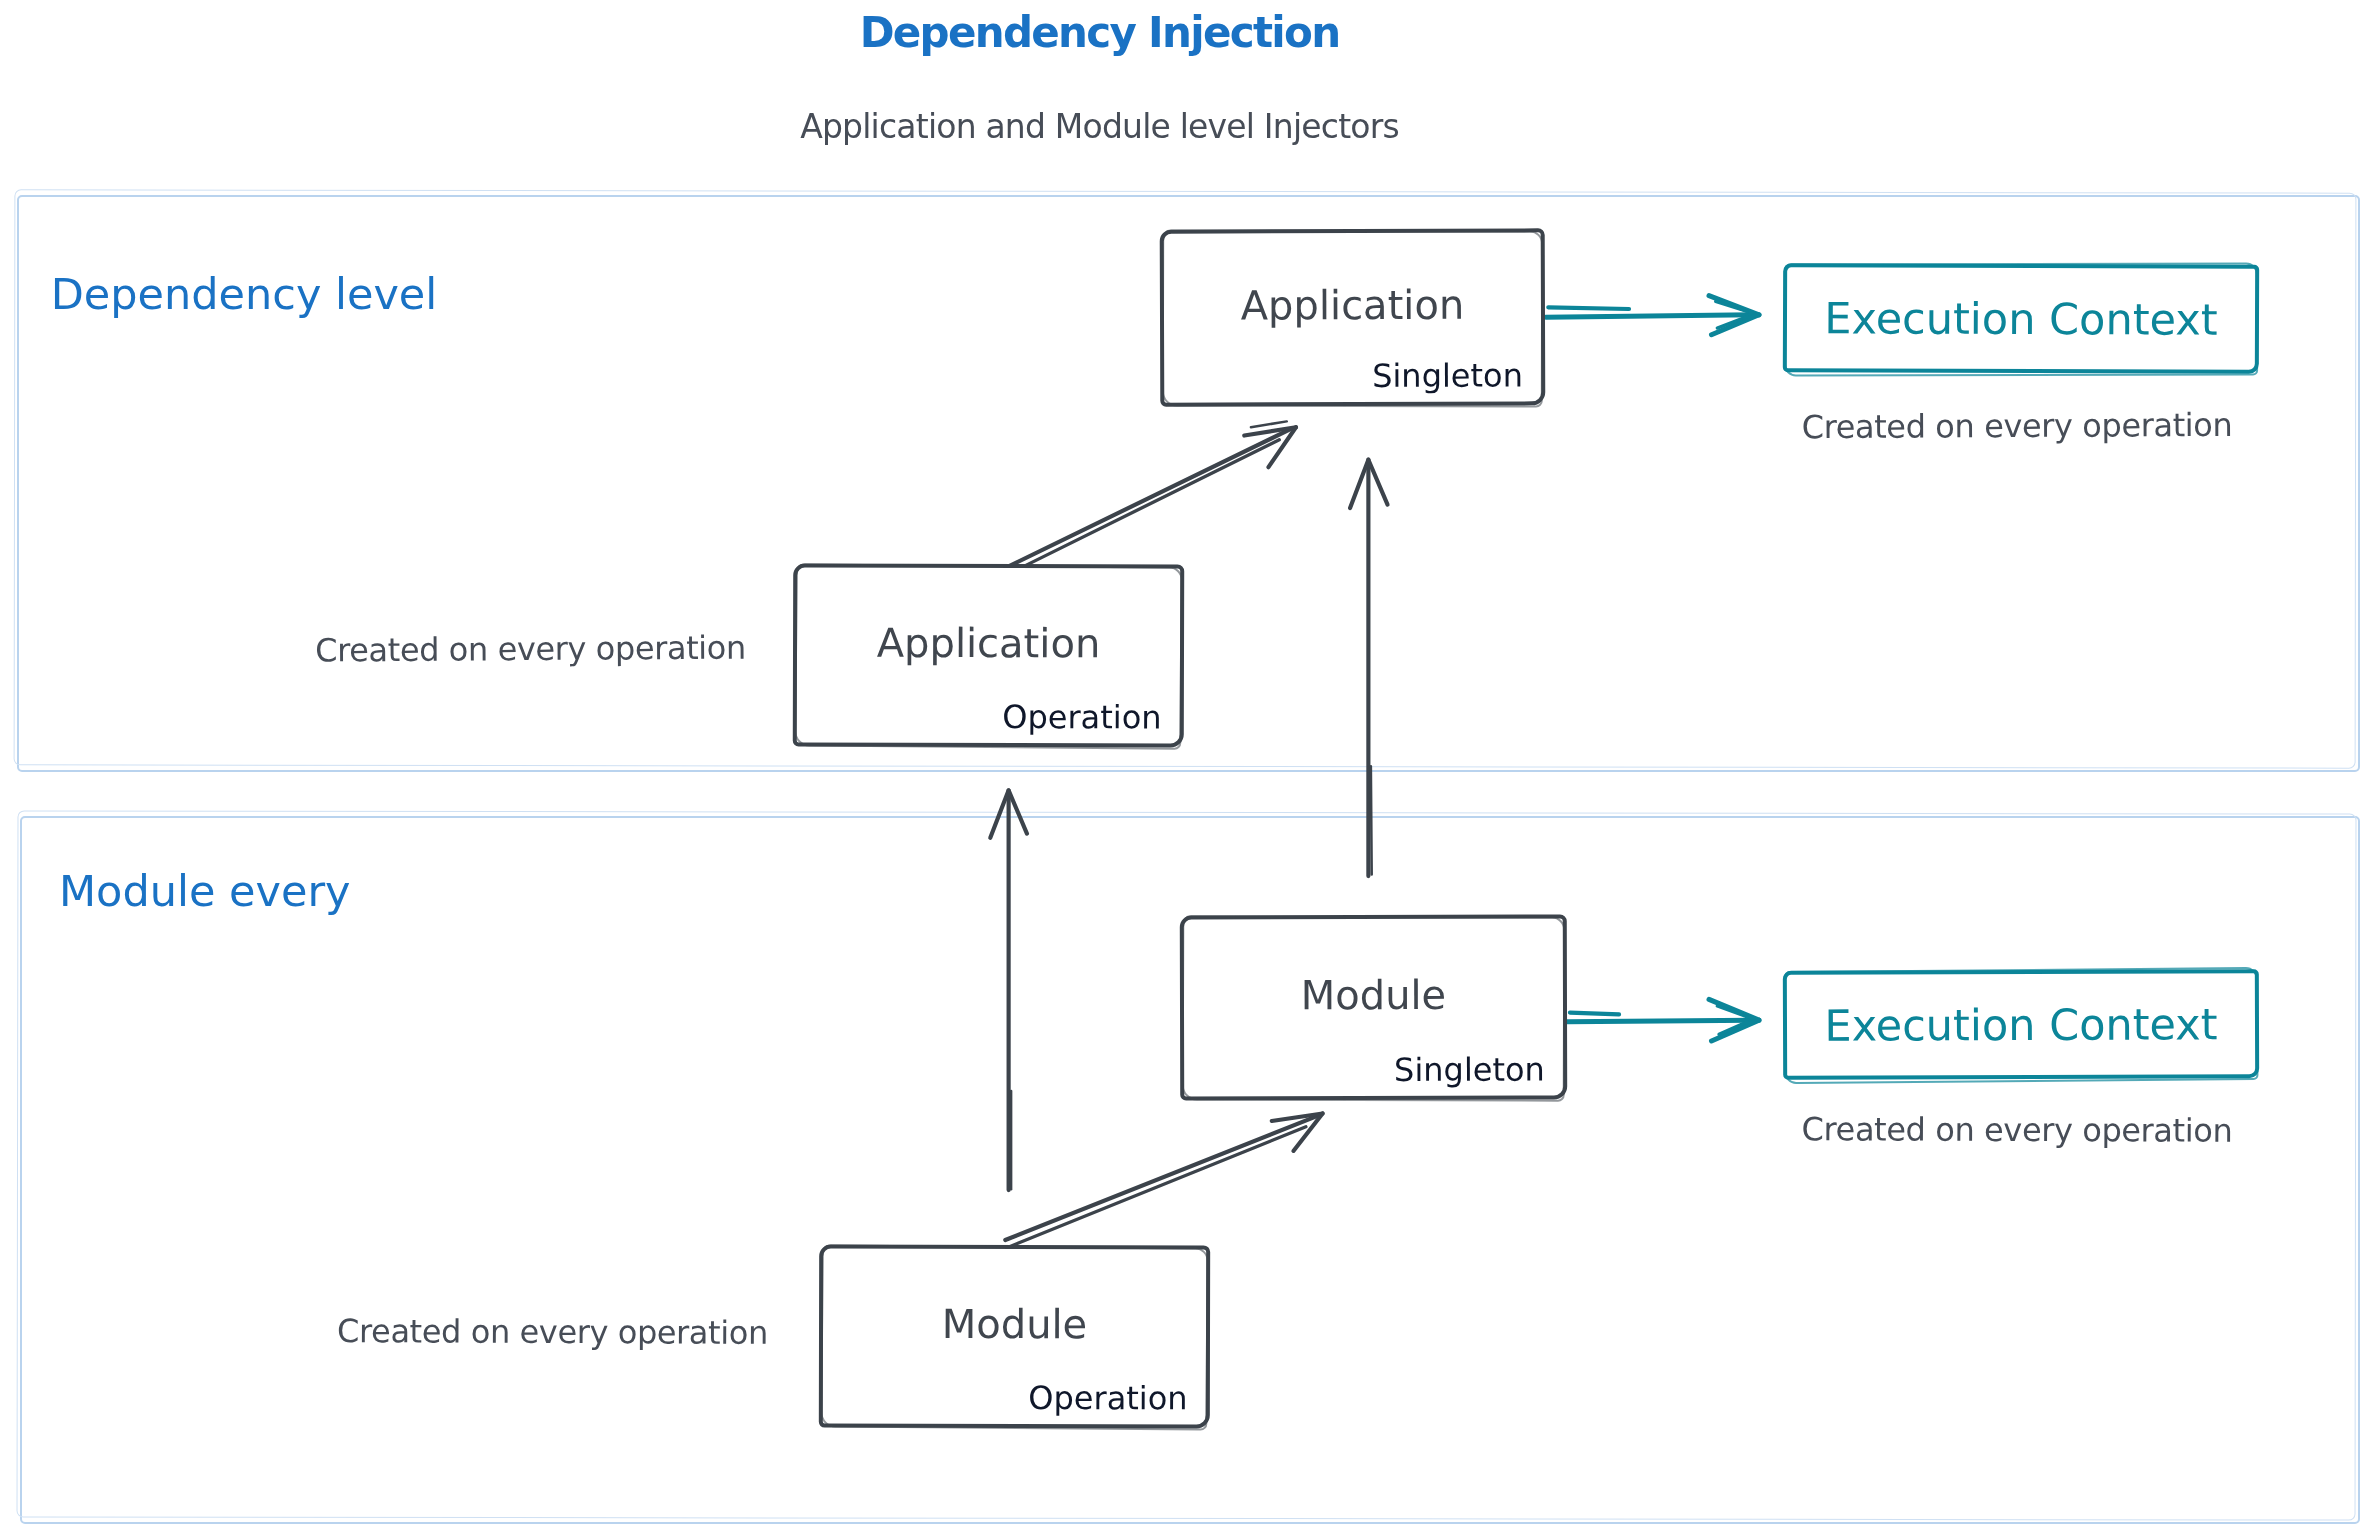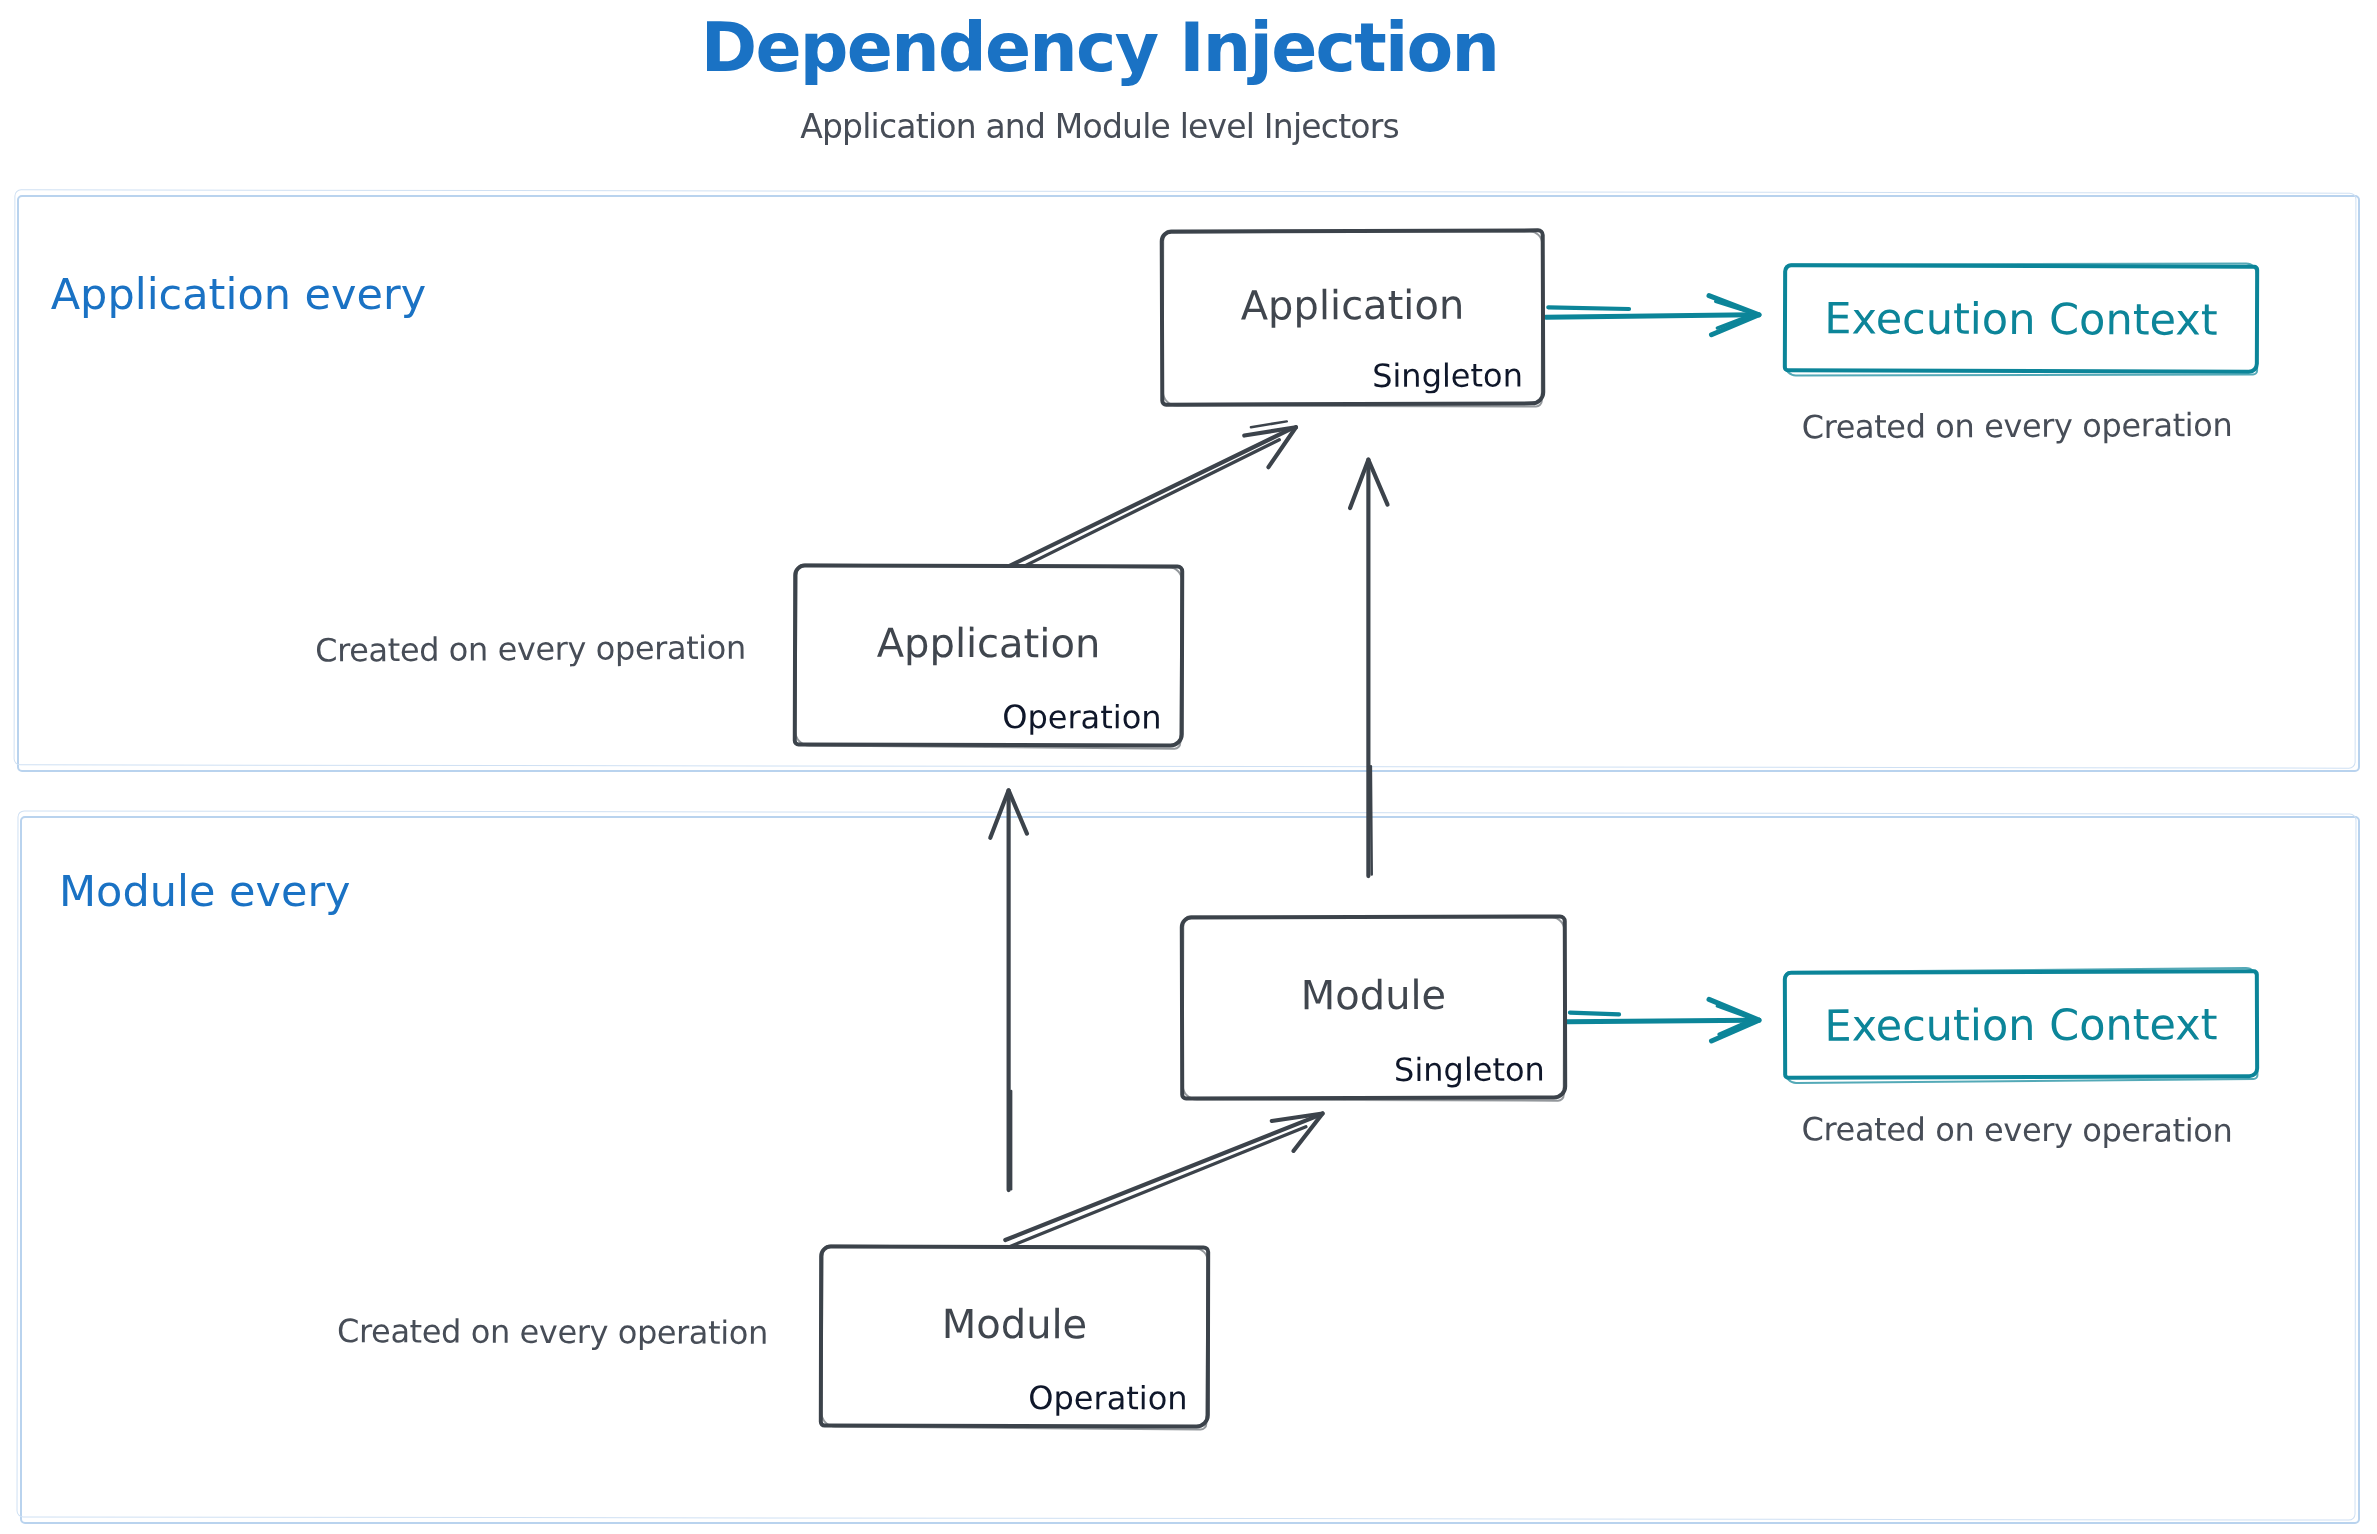--- a/index.html
+++ b/index.html
@@ -10,21 +10,21 @@
     font-family:"DejaVu Sans", sans-serif;
     overflow:hidden;
     color:#343a40;
   }
   .abs{position:absolute;}
 
   
   .title{
     left:0;top:8.3px;width:2199px;
     text-align:center;
-    font-size:68px;font-weight:bold;letter-spacing:-1.7px;
+    font-size:42px;font-weight:bold;letter-spacing:-1.7px;
     color:#1a72c4;
   }
   .subtitle{
     left:0;top:107px;width:2199px;
     text-align:center;
     font-size:33px;letter-spacing:-0.8px;
     color:#474d57;
   }
 
   
@@ -112,21 +112,21 @@
 </style>
 </head>
 <body>
 
 <div class="canvas">
 
   <div class="abs title">Dependency Injection</div>
   <div class="abs subtitle">Application and Module level Injectors</div>
 
   <div class="abs level level-app">
-    <div class="abs level-label" style="left:32px;top:72px;">Application every</div>
+    <div class="abs level-label" style="left:32px;top:72px;">Dependency level</div>
   </div>
 
   <div class="abs level level-mod">
     <div class="abs level-label" style="left:37px;top:48px;">Module every</div>
   </div>
 
   <svg class="arrows" width="2377" height="1534" viewBox="0 0 2854 1842">
 
     <g>
       <path class="dk" stroke-width="5" d="M1170 700 L1550 515"></path>

